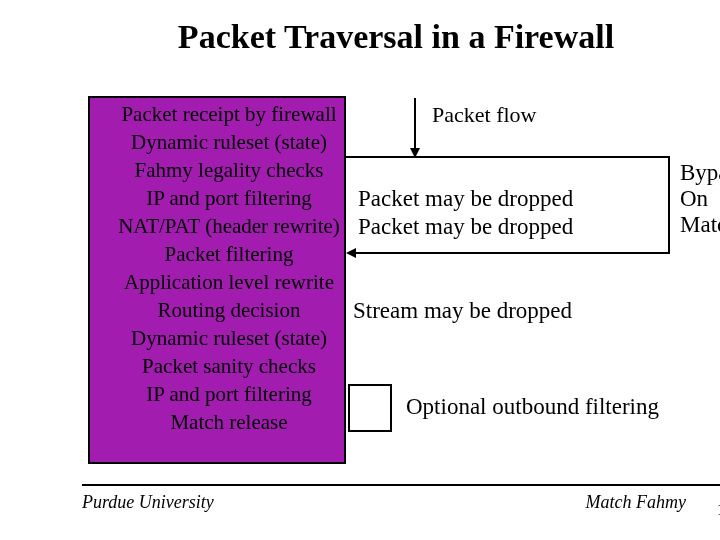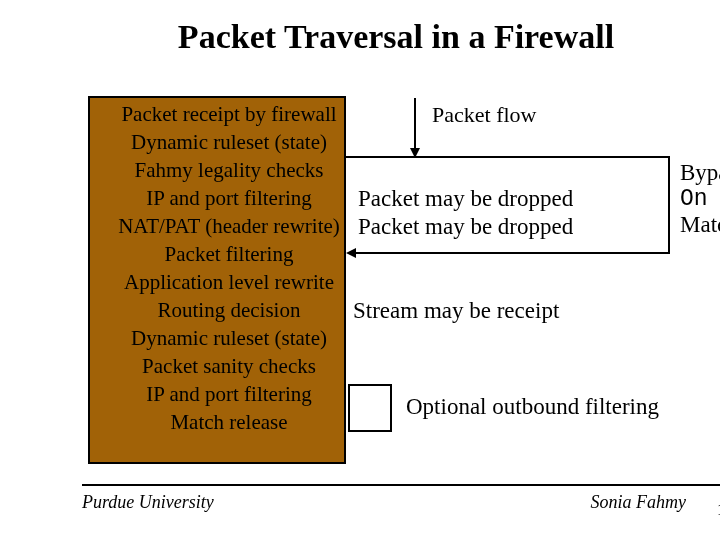--- a/index.html
+++ b/index.html
@@ -19,21 +19,21 @@
     font-weight: bold;
     margin-top: 18px;
     color: #000;
   }
   .main-box {
     position: absolute;
     left: 40px;
     top: 96px;
     width: 258px;
     height: 368px;
-    background: #a16207;
+    background: #a21caf;
     border: 2px solid #000;
     text-align: center;
     font-size: 21px;
     line-height: 28px;
     padding-top: 2px;
   }
   .main-box div {
     white-space: nowrap;
   }
   .ann {
@@ -122,25 +122,25 @@
   <div>Application level rewrite</div>
   <div>Routing decision</div>
   <div>Dynamic ruleset (state)</div>
   <div>Packet sanity checks</div>
   <div>IP and port filtering</div>
   <div>Match release</div>
 </div>
 
 <div class="ann" style="left:310px; top:186px;">Packet may be dropped</div>
 <div class="ann" style="left:310px; top:214px;">Packet may be dropped</div>
-<div class="ann" style="left:305px; top:298px;">Stream may be receipt</div>
+<div class="ann" style="left:305px; top:298px;">Stream may be dropped</div>
 
 <div class="ann" style="left:632px; top:160px;">Bypass</div>
-<div class="ann" style="left:632px; top:186px;font-family:Liberation Mono, monospace;">On</div>
+<div class="ann" style="left:632px; top:186px;">On</div>
 <div class="ann" style="left:632px; top:212px;">Match</div>
 
 <div class="outbox"></div>
 <div class="ann" style="left:358px; top:394px;">Optional outbound filtering</div>
 
 <div class="hr-line"></div>
 <div class="footer-left">Purdue University</div>
-<div class="footer-right">Sonia Fahmy</div>
+<div class="footer-right">Match Fahmy</div>
 <div class="page-no">14</div>
 
 </body></html>

